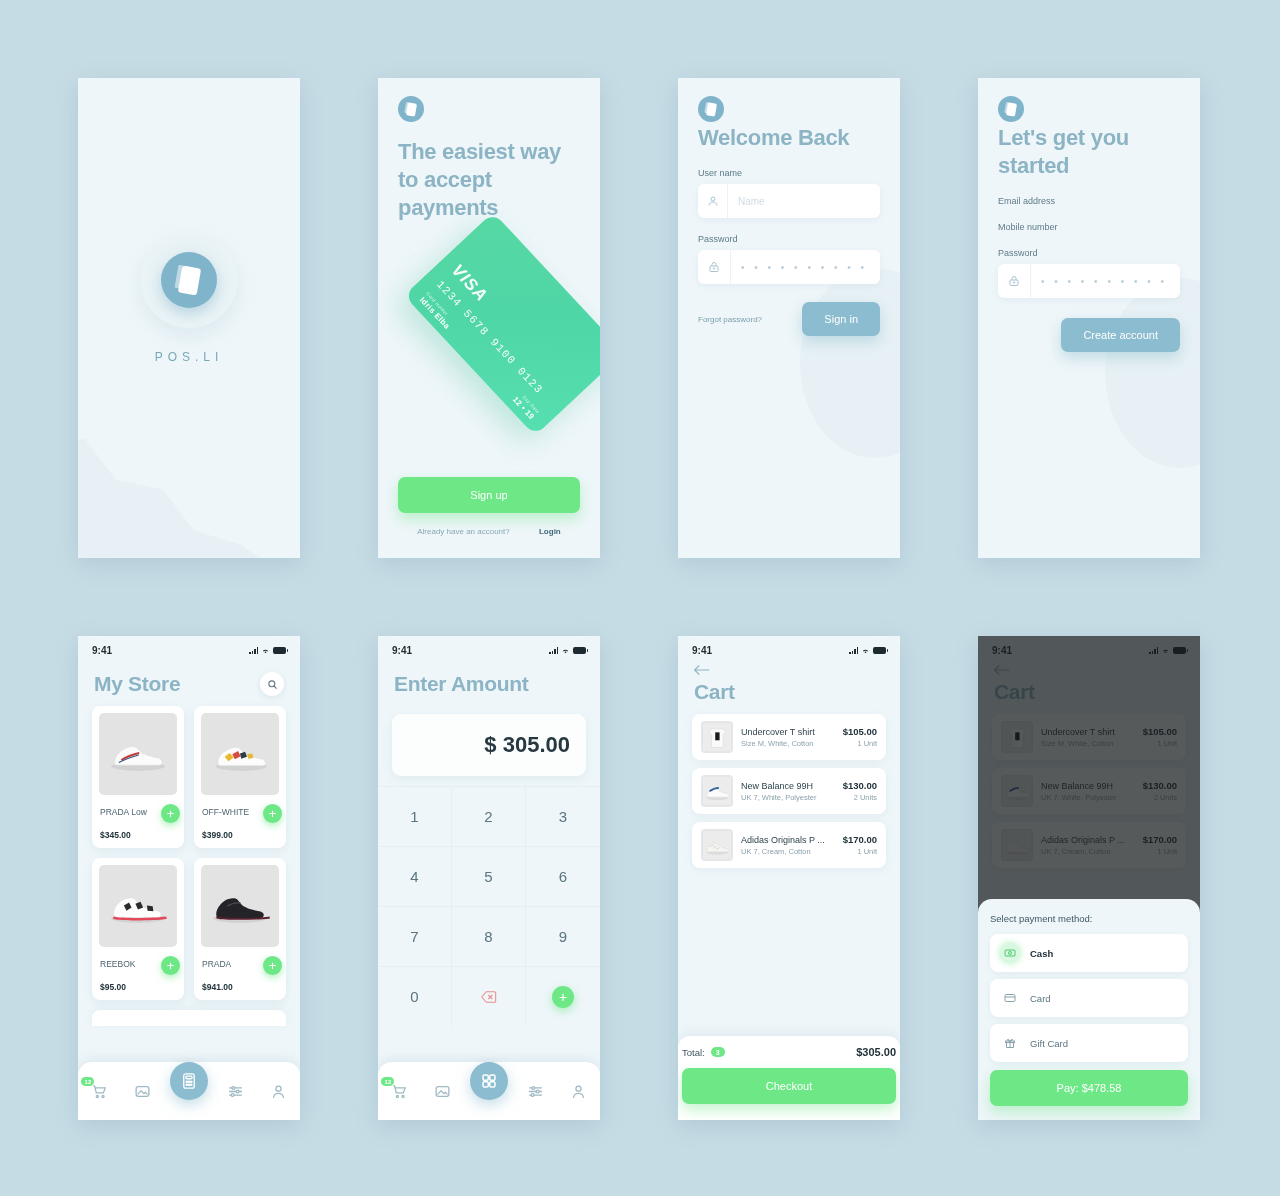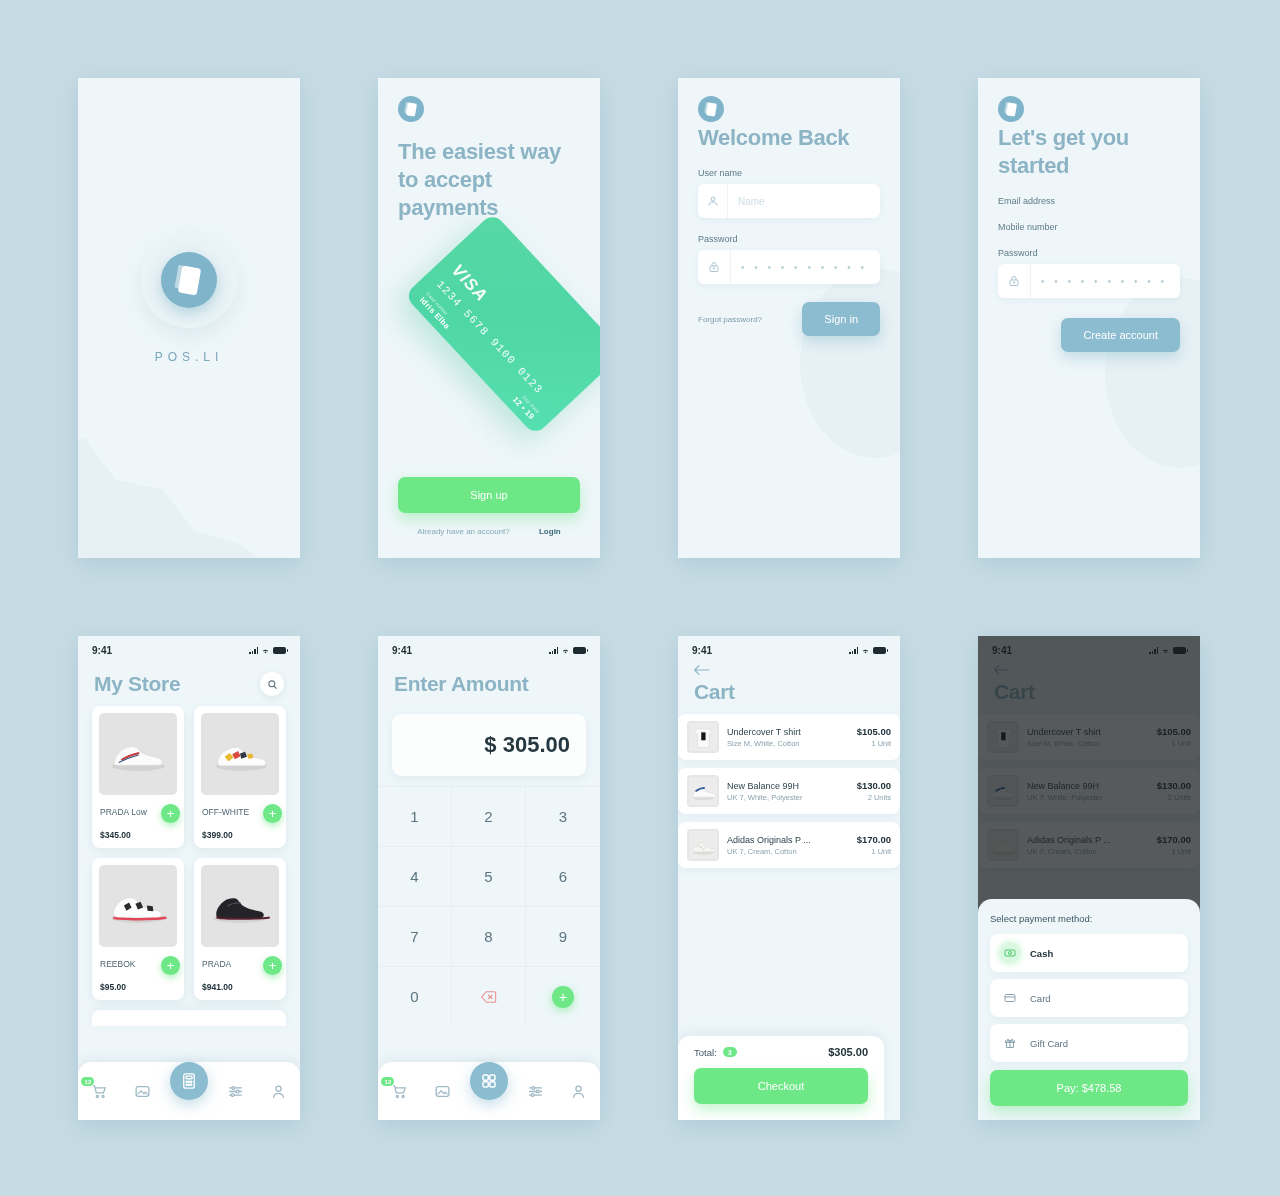--- a/index.html
+++ b/index.html
@@ -291,43 +291,43 @@
     display: flex; align-items: center; justify-content: center; font-size: 14px;
     box-shadow: 0 3px 8px rgba(110,231,135,.55);
   }
 
   
   .back-btn {
     border: none; background: none; cursor: pointer;
     color: #8cb4c4; font-size: 16px; padding: 4px 16px 0;
   }
   .cart-head { padding: 0 16px 10px; }
-  .cart-list { padding: 0 0; }
+  .cart-list { padding: 0 14px; }
   .cart-row {
     display: flex; align-items: center; gap: 8px;
     background: #fff; border-radius: 8px; padding: 7px 9px; margin-bottom: 8px;
     box-shadow: 0 2px 8px rgba(130,170,190,.12);
   }
   .cart-thumb {
     width: 32px; height: 32px; border-radius: 4px; background: #e6e6e6; flex: 0 0 32px;
     display: flex; align-items: center; justify-content: center; overflow: hidden;
   }
   .cart-thumb svg { width: 90%; height: 90%; }
   .cart-mid { flex: 1; min-width: 0; }
   .cart-name {
     font-size: 9px; color: #2f444d; white-space: nowrap; overflow: hidden; text-overflow: ellipsis;
   }
   .cart-desc { font-size: 7.5px; color: #8ba2ad; margin-top: 2px; }
   .cart-right { text-align: right; }
   .cart-price { font-size: 9.5px; font-weight: bold; color: #22333b; }
   .cart-units { font-size: 7.5px; color: #8ba2ad; margin-top: 2px; }
 
   .cart-footer {
-    position: absolute; left: 0; right: 16px; bottom: 0;
-    background: #fff; border-radius: 12px 12px 0 0; padding: 10px 16px 16px;
+    position: absolute; left: 0; right: 0; bottom: 0;
+    background: #fff; border-radius: 12px 12px 0 0; padding: 10px 4px 16px;
     box-shadow: 0 -3px 12px rgba(130,170,190,.14);
   }
   .total-row {
     display: flex; align-items: center; justify-content: space-between; margin-bottom: 10px;
   }
   .total-left { display: flex; align-items: center; gap: 6px; font-size: 9.5px; color: #3c5561; }
   .total-badge {
     min-width: 14px; height: 10px; padding: 0 4px; border-radius: 5px;
     background: #6ee787; color: #fff; font-size: 6.5px; font-weight: bold;
     display: flex; align-items: center; justify-content: center;

